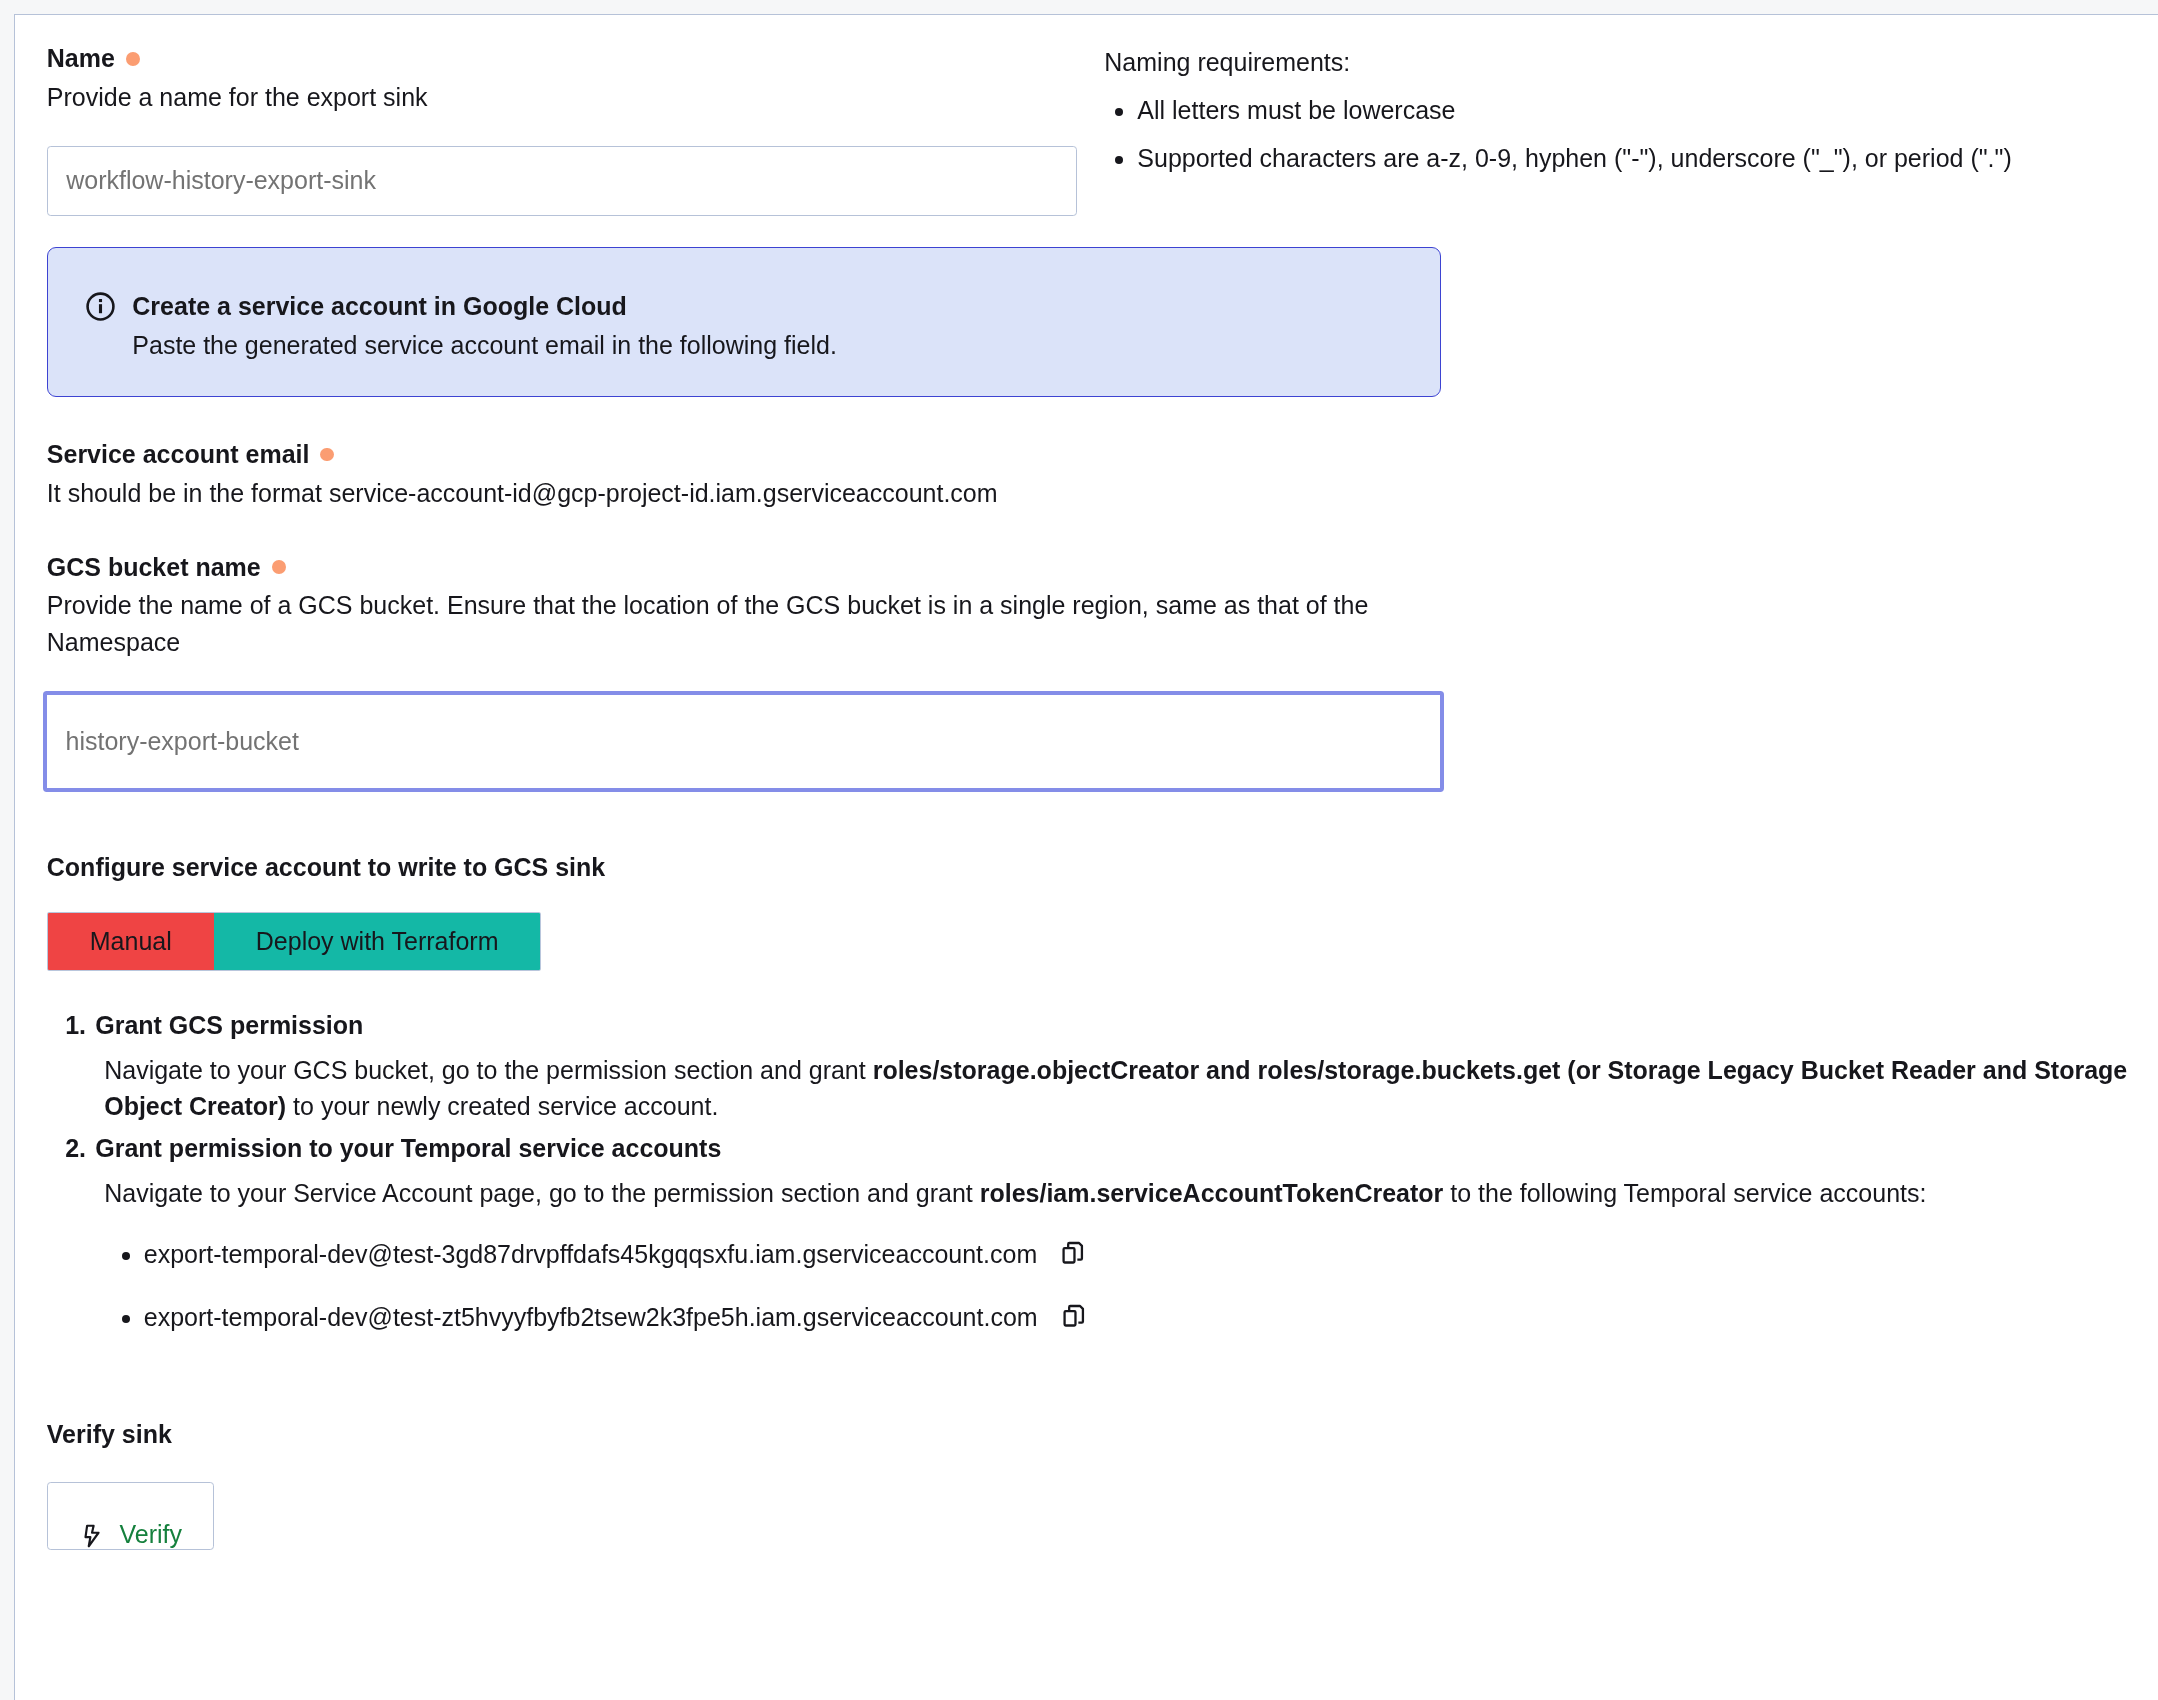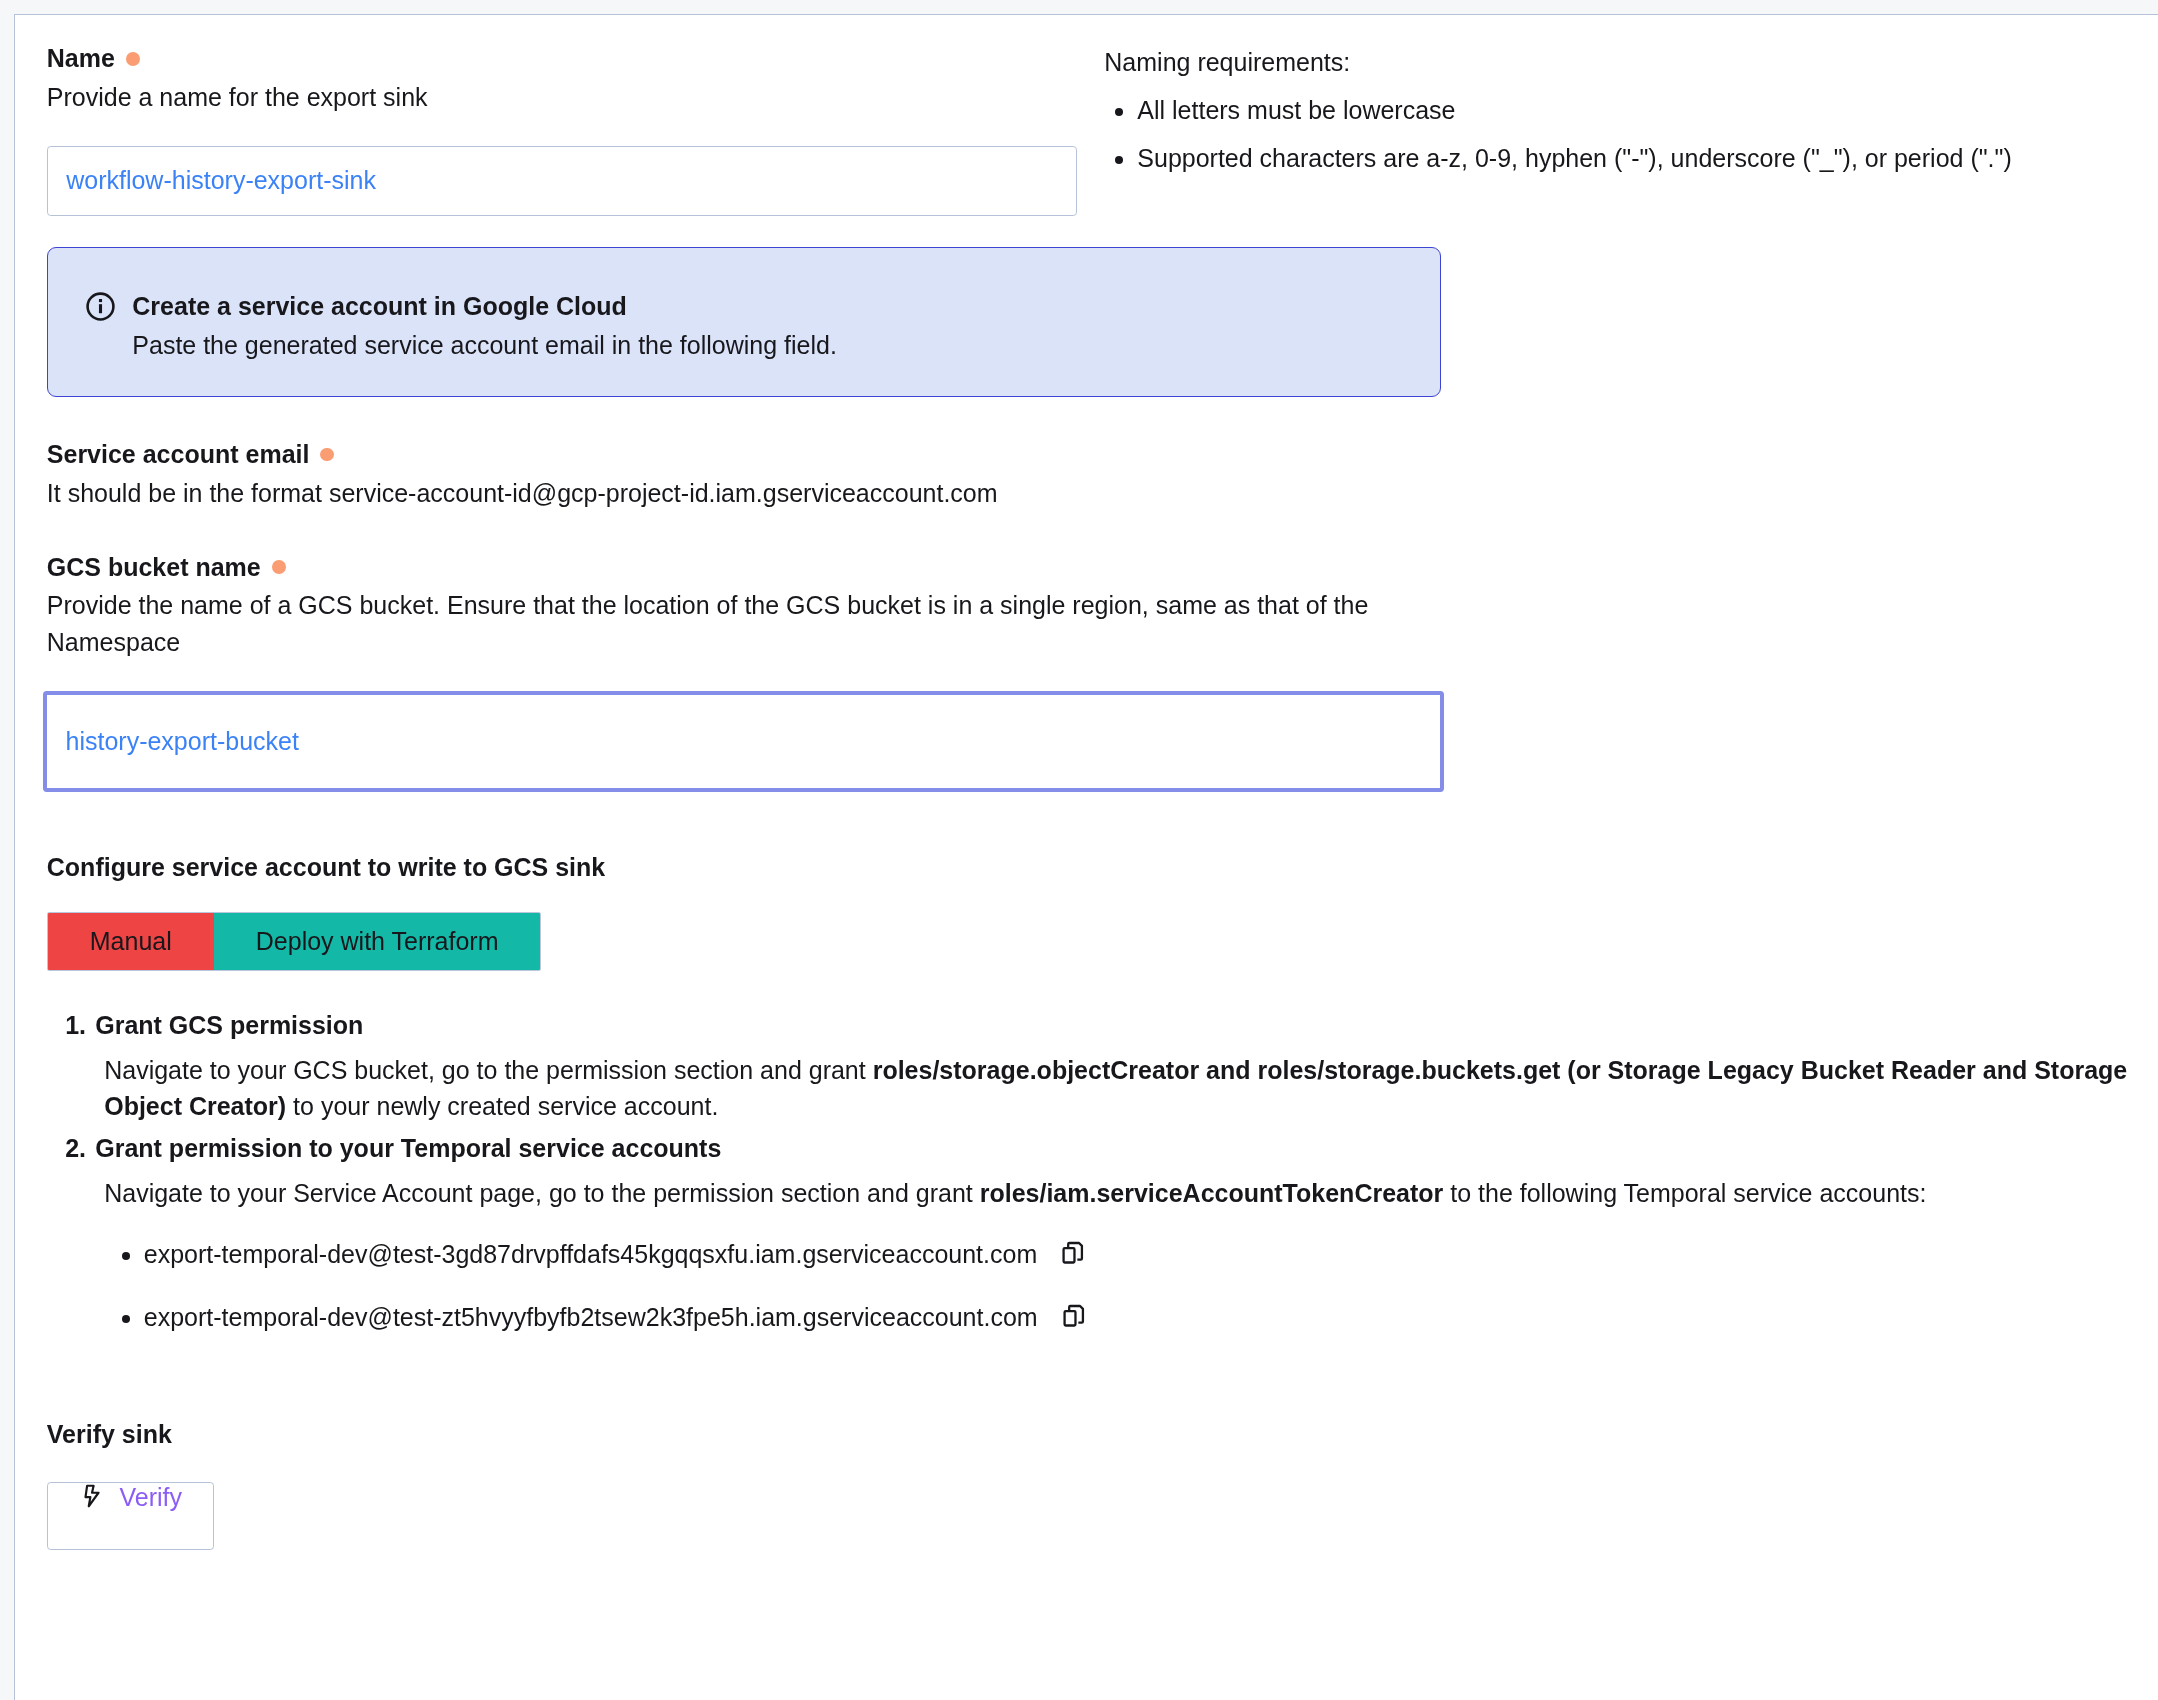--- a/index.html
+++ b/index.html
@@ -44,21 +44,21 @@
   .text-input {
     display: block;
     margin-top: 30px;
     height: 70px;
     width: 100%;
     border: 1.8px solid #b6c2d8;
     border-radius: 3.7px;
     background: #fff;
     font-family: "Liberation Sans", sans-serif;
     font-size: 25px;
-    color: #3b82f6;
+    color: #737373;
     padding: 0 18.4px;
     outline: none;
   }
   .text-input.focused {
     border: 4.6px solid #848de8;
     height: 101px;
     margin-left: -3.7px;
     width: calc(100% + 7.3px);
   }
 
@@ -137,27 +137,27 @@
     vertical-align: middle;
   }
 
   
   .verify-section { margin-top: 81px; }
   .verify-desc { font-size: 25px; line-height: 37px; margin-top: 5.5px; }
   .verify-btn {
     margin-top: 31px;
     height: 68px;
     padding: 0 31px;
-    display: inline-flex; align-items: flex-start;
+    display: inline-flex; align-items: flex-end;
     background: #fff;
     border: 1.8px solid #b6c2d8;
     border-radius: 3.7px;
     font-family: "Liberation Sans", sans-serif;
     font-size: 25px; font-weight: 500;
-    color: #8b5cf6;
+    color: #15803d;
     cursor: pointer;
   }
   .verify-btn .bolt { margin-right: 14.7px; display: inline-flex; }
 </style>
 </head>
 <body>
 
 <div class="card">
 
   

